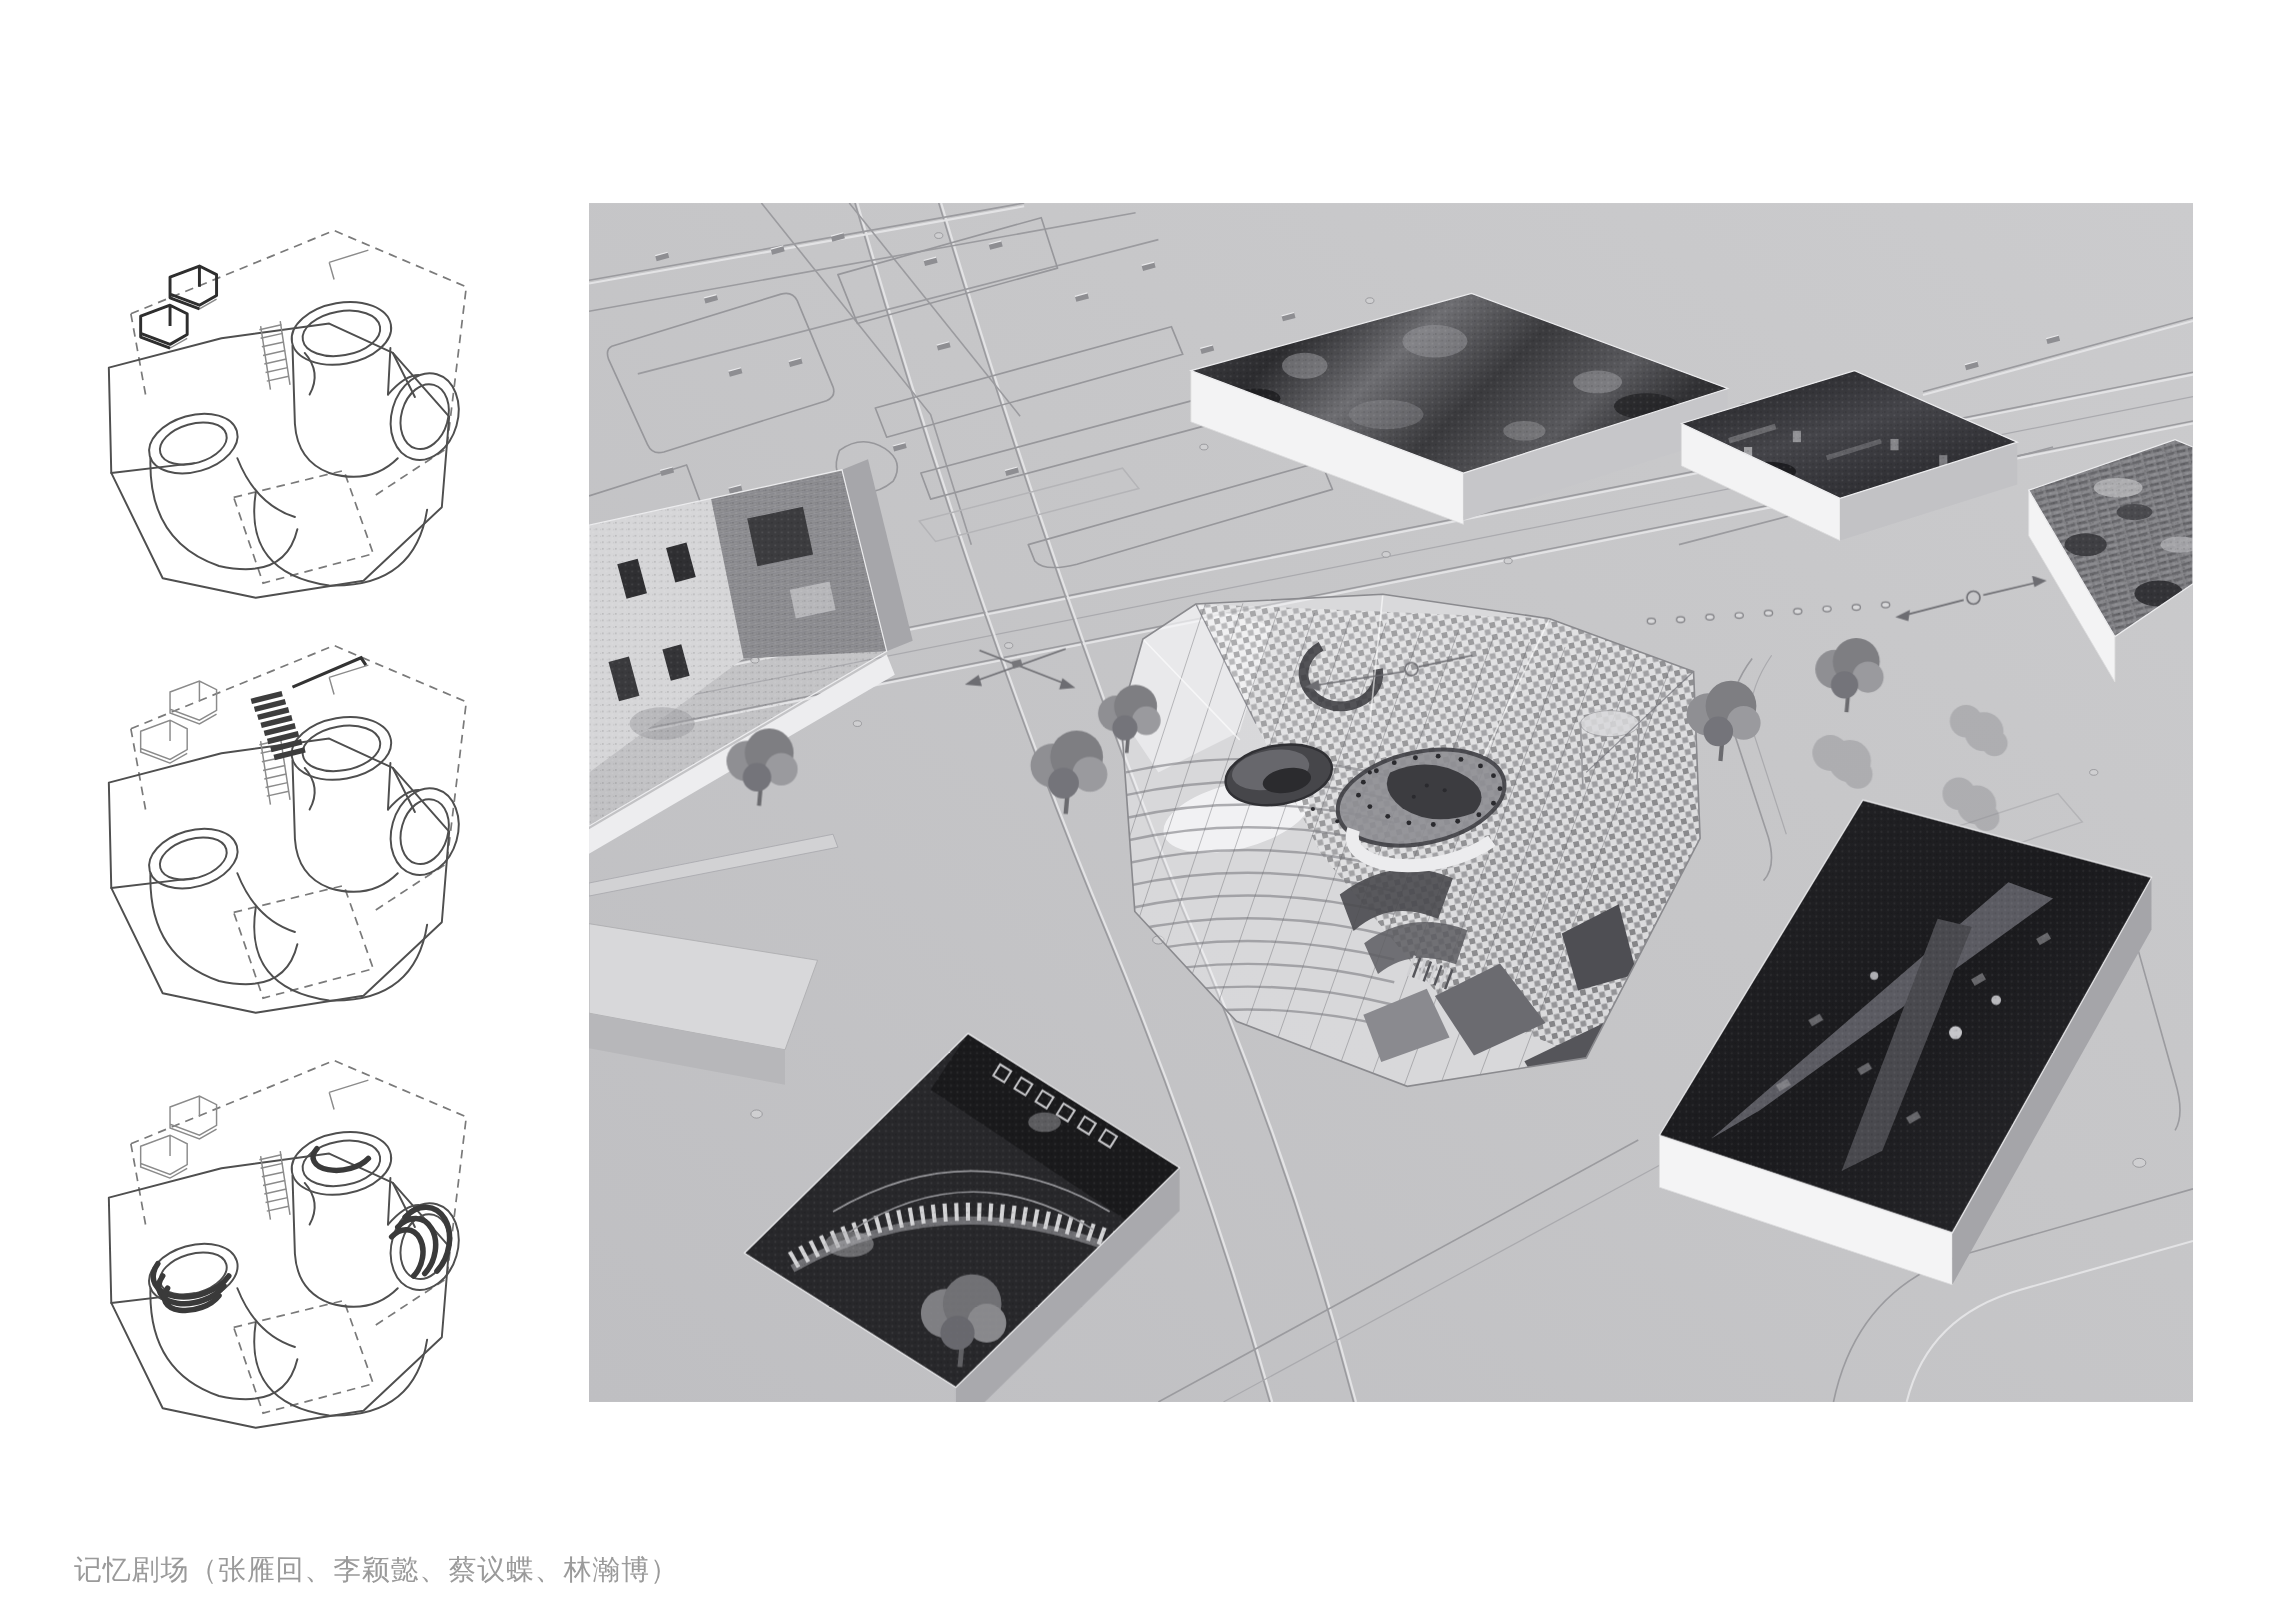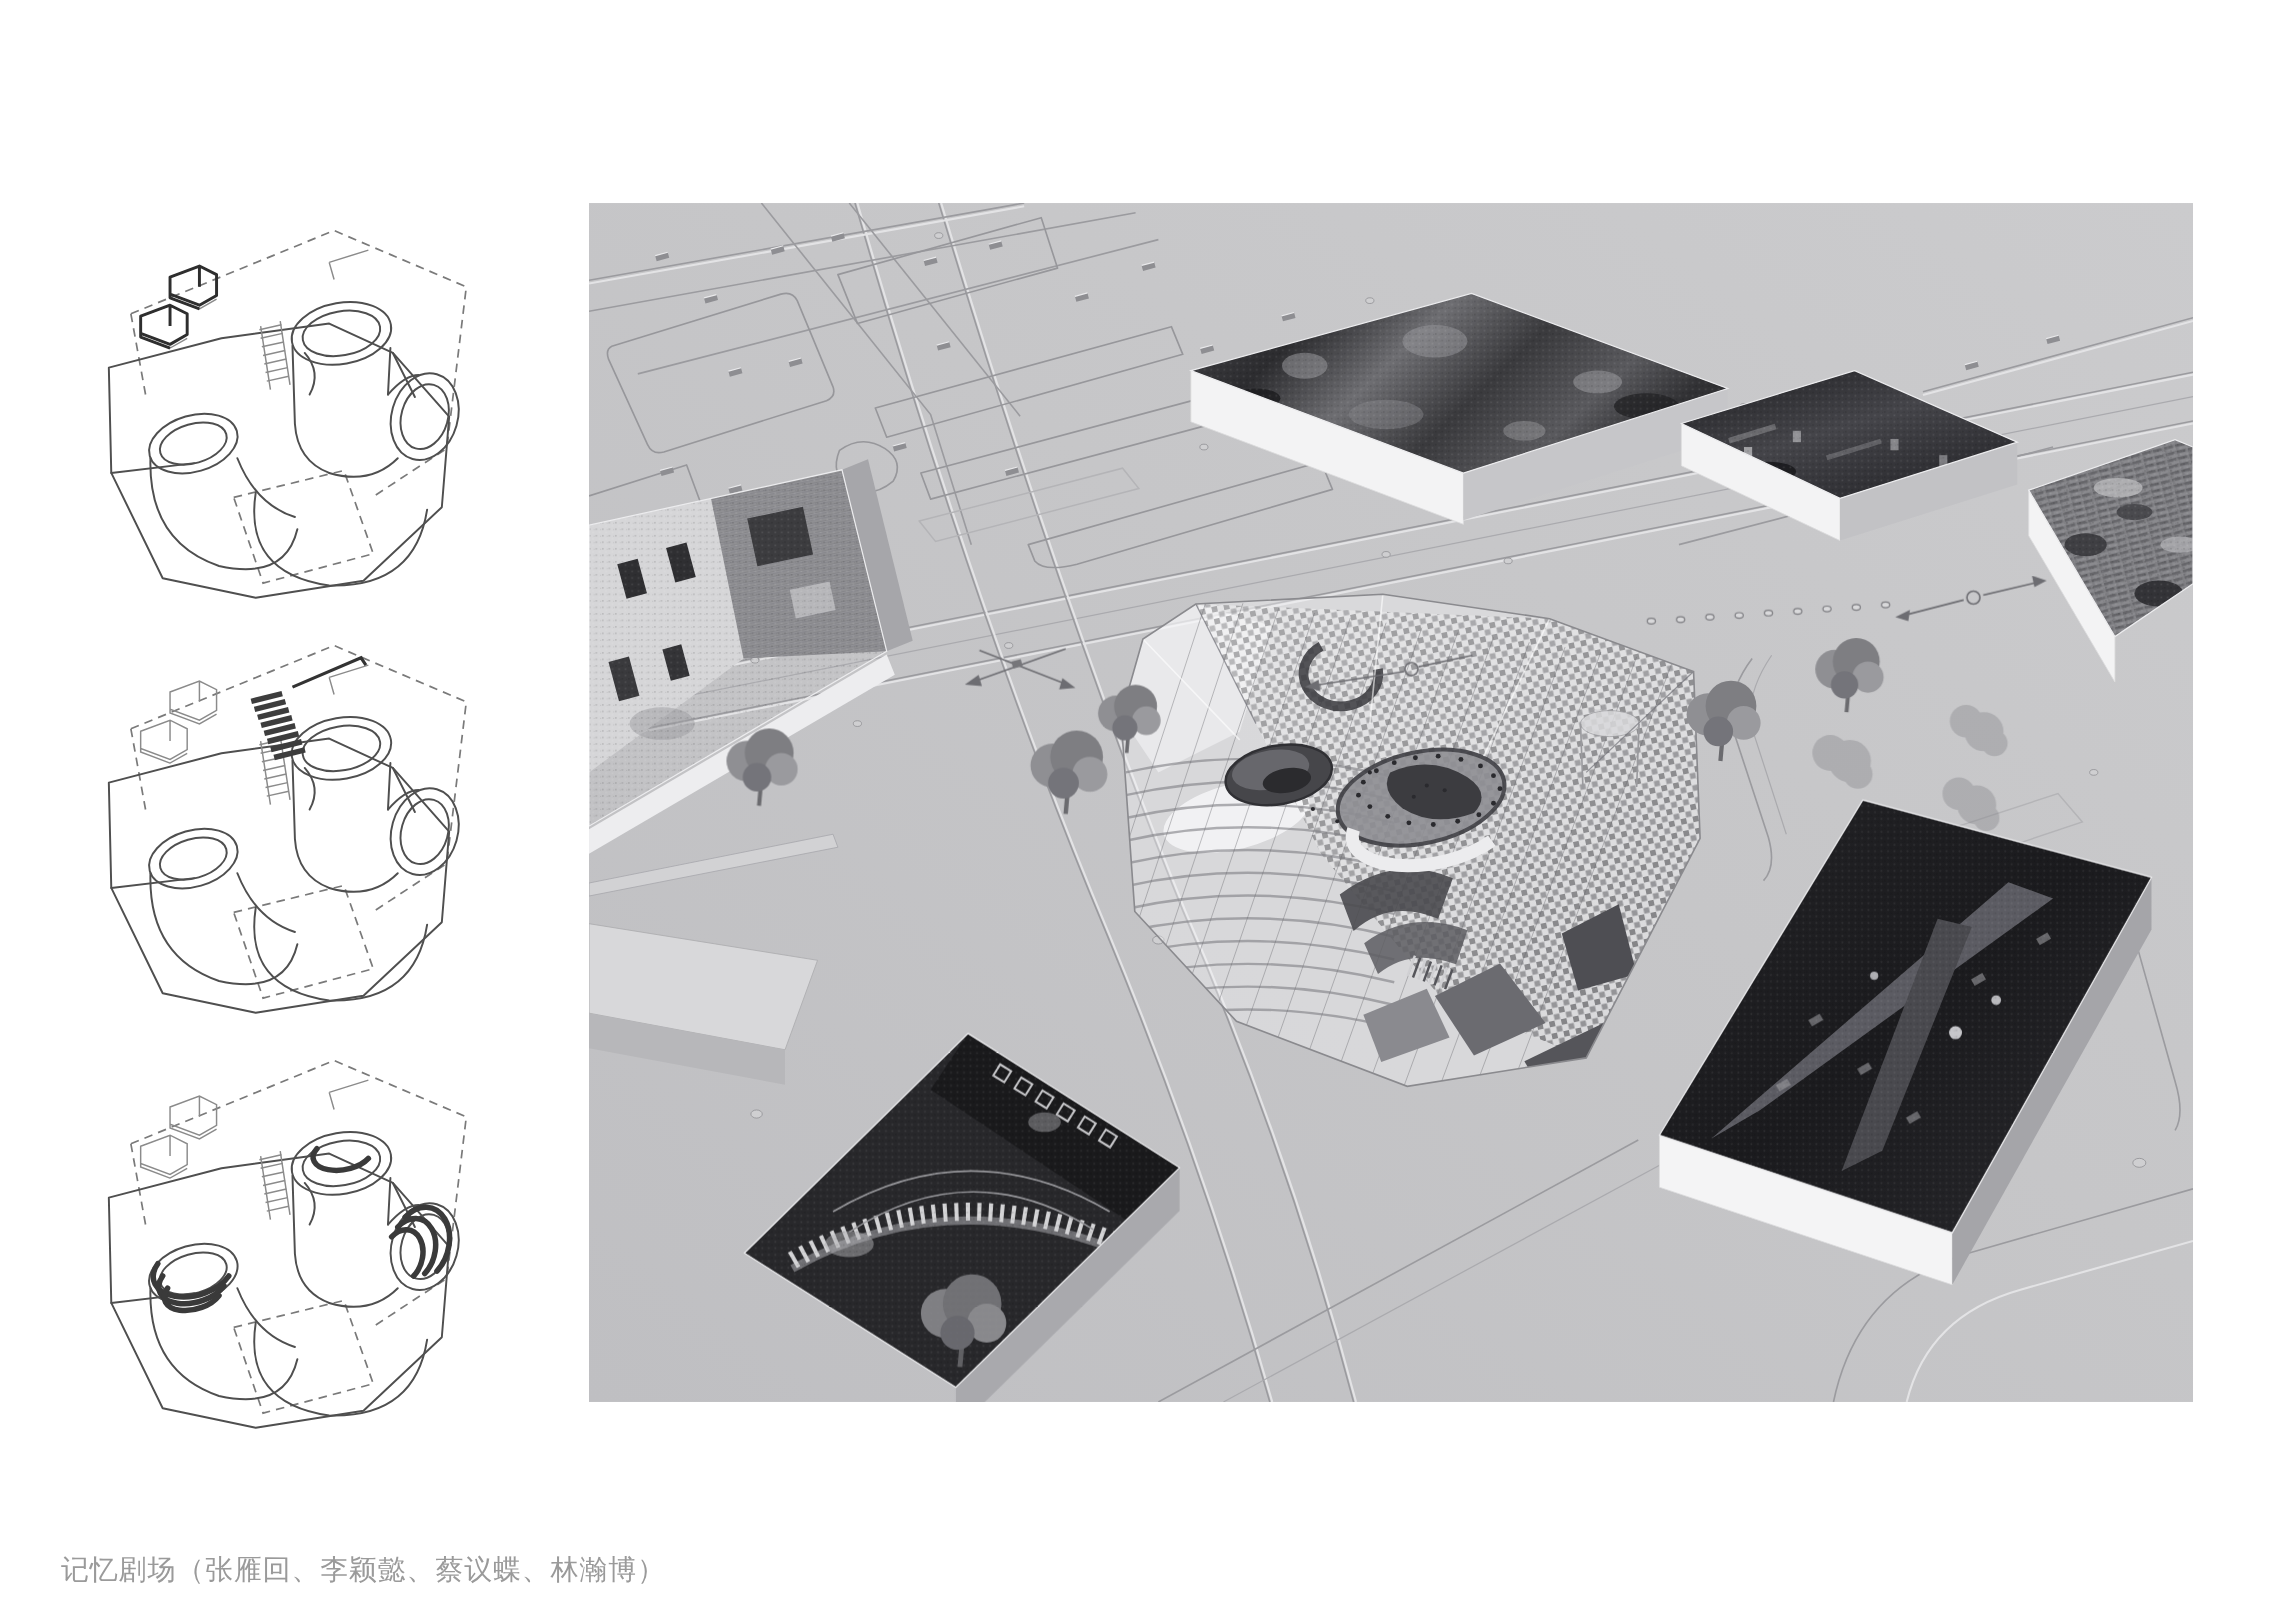--- a/index.html
+++ b/index.html
@@ -6,21 +6,21 @@
   body{
     width:2295px;height:1623px;background:#ffffff;overflow:hidden;
     font-family:"Liberation Sans","DejaVu Sans",sans-serif;position:relative;
   }
   .sketch-fig{position:absolute;left:77px;width:404px;height:407px;margin:0;}
   #sk1{top:207px;} #sk2{top:622px;} #sk3{top:1037px;}
   .sketch-fig svg{width:100%;height:100%;}
   .render-area{position:absolute;left:589px;top:203px;width:1604px;height:1199px;}
   .render-area svg{width:100%;height:100%;display:block;}
   .caption{
-    position:absolute;left:61px;top:1551px;font-size:28px;letter-spacing:0.8px;
+    position:absolute;left:74px;top:1551px;font-size:28px;letter-spacing:0.8px;
     color:#9a9a9a;white-space:nowrap;
   }
   
   .ln{fill:none;stroke:#4f4f4f;stroke-width:1.6;stroke-linecap:round;stroke-linejoin:round;}
   .lnf{fill:none;stroke:#8b8b8b;stroke-width:1.2;}
   .dsh{fill:none;stroke:#7a7a7a;stroke-width:1.4;stroke-dasharray:7 5;}
   .acc{fill:none;stroke:#2e2e2e;stroke-width:2.4;stroke-linejoin:round;}
   .tier{fill:none;stroke:#3a3a3a;stroke-width:4.5;stroke-linecap:round;}
   
   .rd{fill:none;stroke:#9b9b9f;stroke-width:2;}

